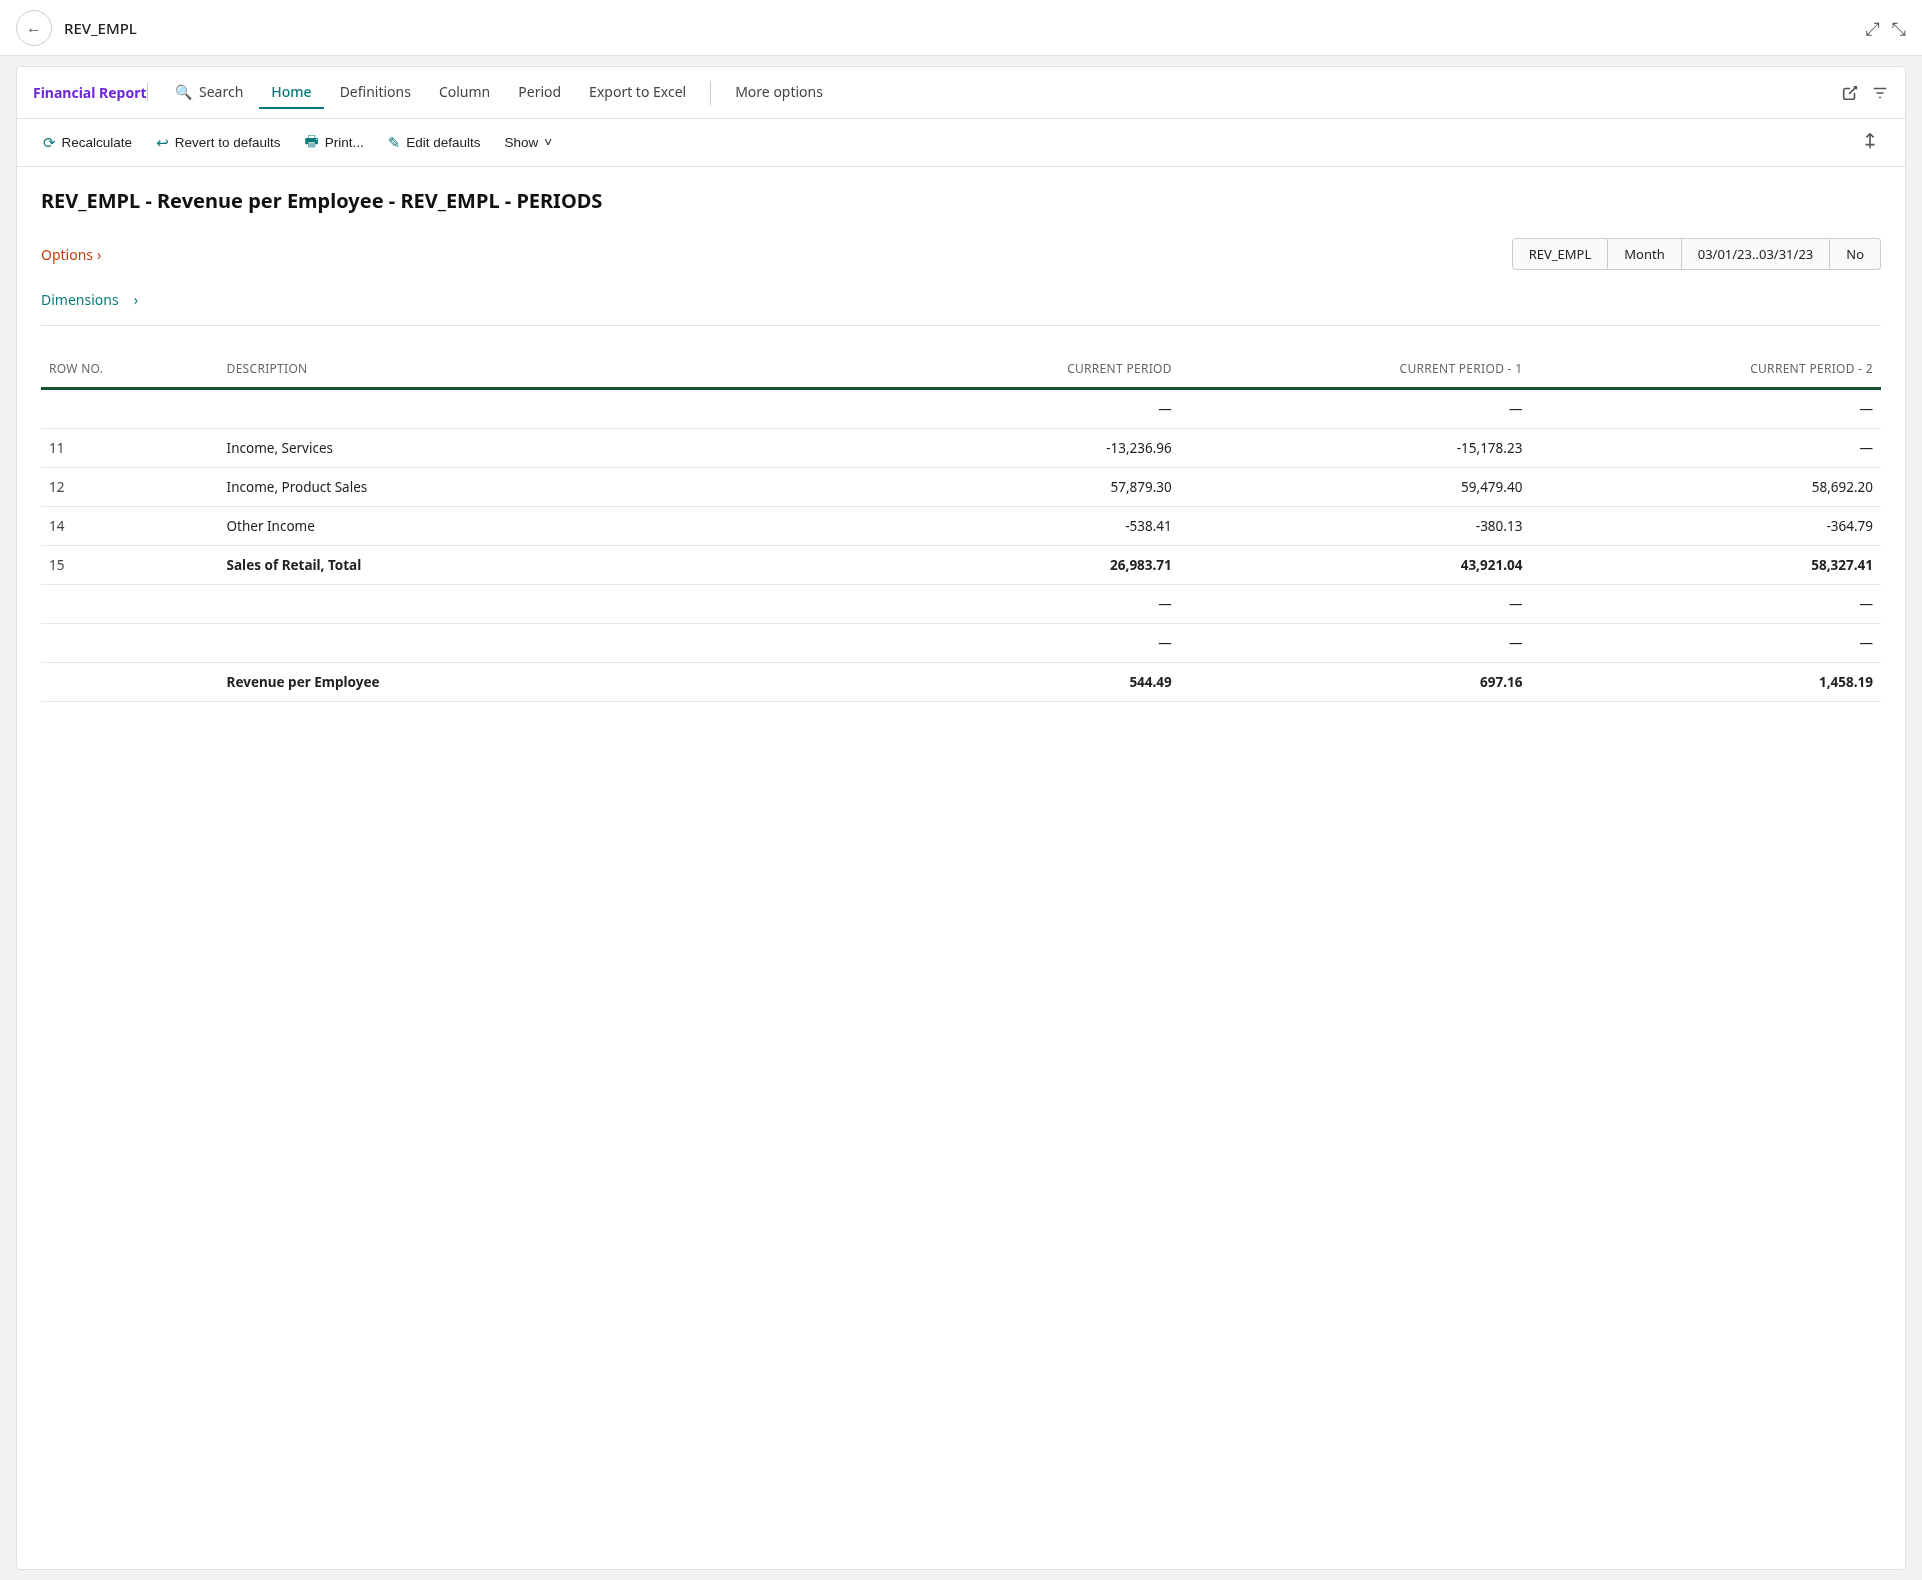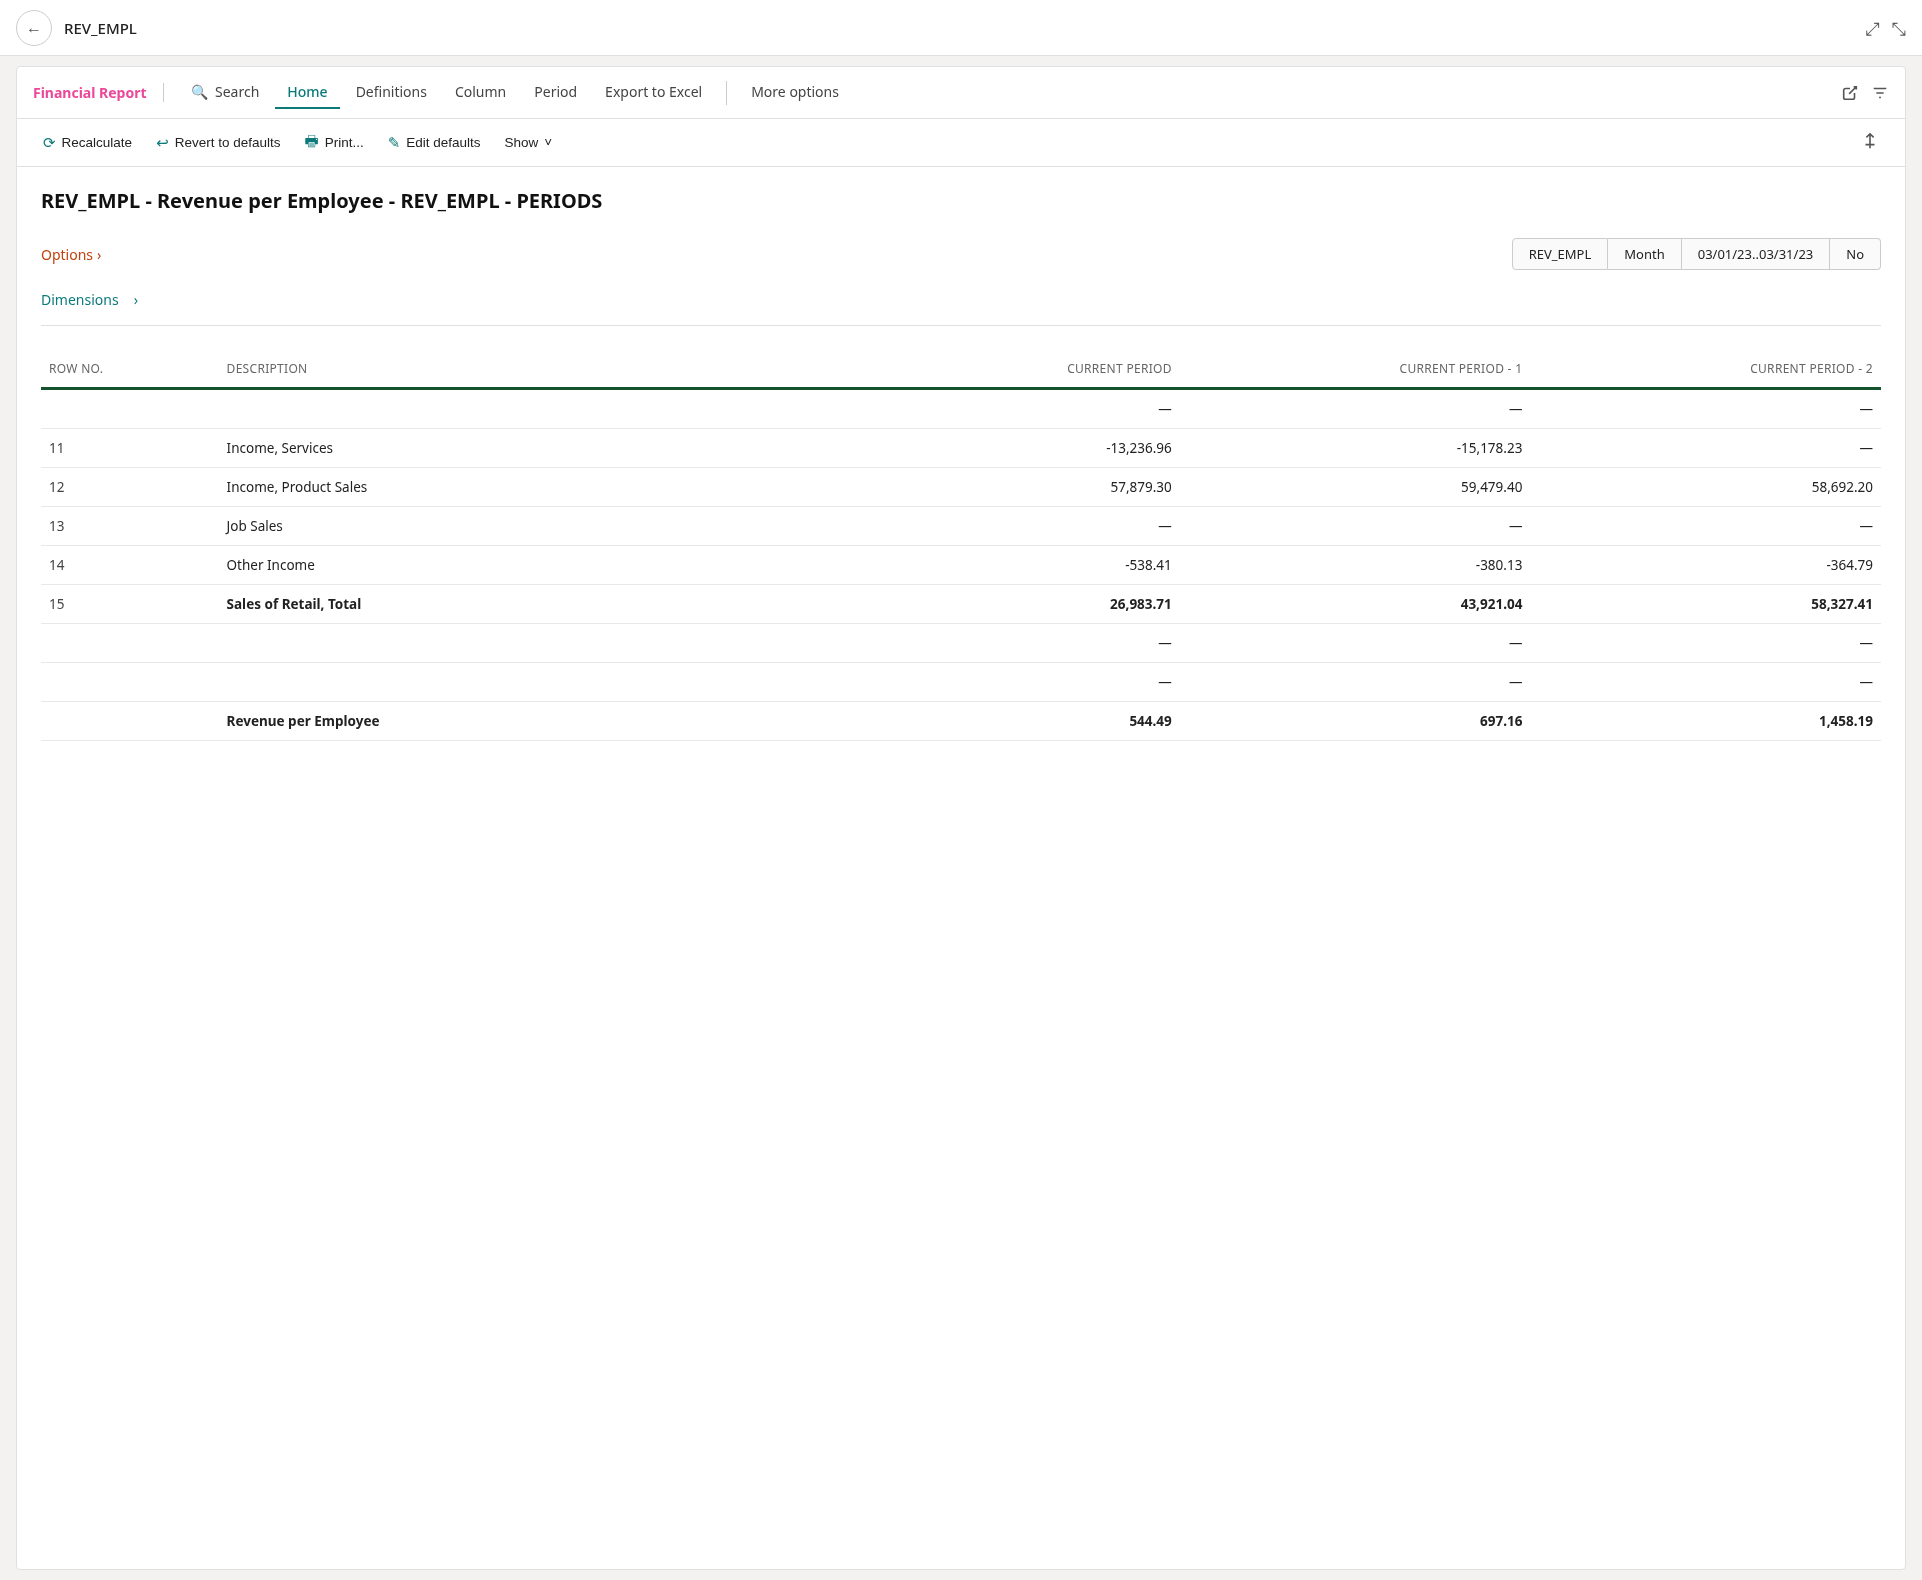--- a/index.html
+++ b/index.html
@@ -65,22 +65,21 @@
       display: flex;
       align-items: center;
       padding: 0 16px;
       border-bottom: 1px solid #e0e0e0;
       height: 52px;
       gap: 0;
     }
     .report-title-label {
       font-weight: 700;
       font-size: 14px;
-      color: #ec4899;
-      padding-right: 16px;
+      color: #6d28d9;
       border-right: 1.5px solid #ccc;
       margin-right: 16px;
       white-space: nowrap;
     }
     .nav-items {
       display: flex;
       align-items: center;
       gap: 4px;
       flex: 1;
     }
@@ -409,27 +408,20 @@
             <td class="num">—</td>
           </tr>
           <tr>
             <td class="row-no">12</td>
             <td class="desc"><span>Income, Product Sales</span></td>
             <td class="num">57,879.30</td>
             <td class="num">59,479.40</td>
             <td class="num">58,692.20</td>
           </tr>
           <tr>
-            <td class="row-no">13</td>
-            <td class="desc"><span>Job Sales</span></td>
-            <td class="num">—</td>
-            <td class="num">—</td>
-            <td class="num">—</td>
-          </tr>
-          <tr>
             <td class="row-no">14</td>
             <td class="desc"><span>Other Income</span></td>
             <td class="num">-538.41</td>
             <td class="num">-380.13</td>
             <td class="num">-364.79</td>
           </tr>
           <tr>
             <td class="row-no">15</td>
             <td class="desc bold"><span>Sales of Retail, Total</span></td>
             <td class="num bold">26,983.71</td>

